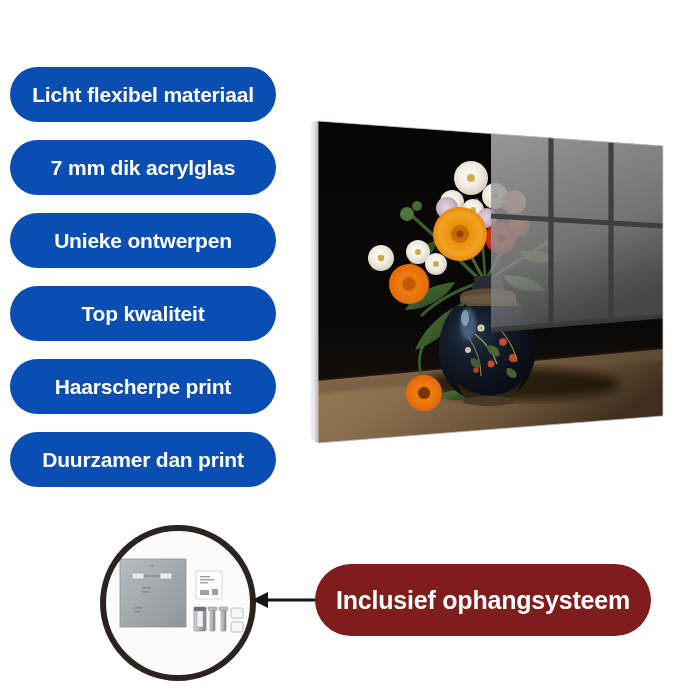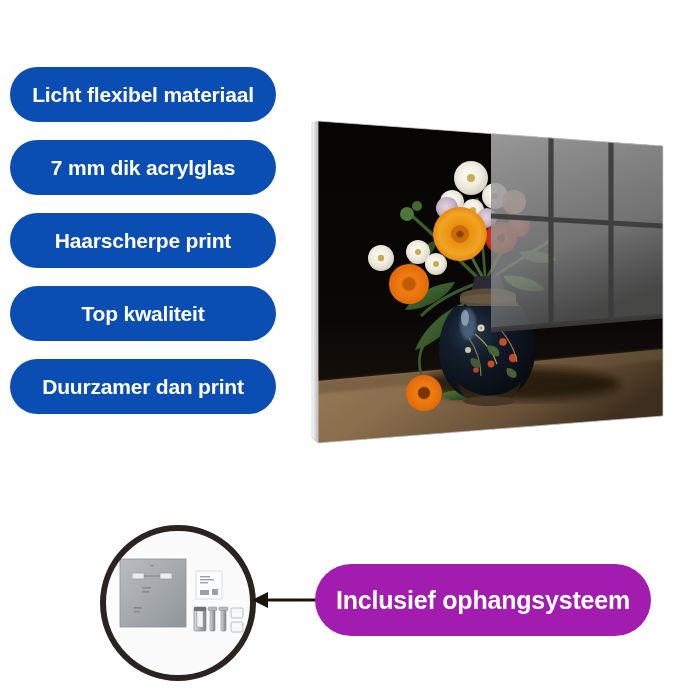--- a/index.html
+++ b/index.html
@@ -93,21 +93,21 @@
     height: 40px;
   }
 
   .badge-callout {
     position: absolute;
     left: 315px;
     top: 553px;
     width: 336px;
     height: 72px;
     border-radius: 36px;
-    background: #a21caf;
+    background: #7f1d1d;
     display: flex;
     align-items: center;
     justify-content: center;
     box-sizing: border-box;
   }
   .badge-callout .badge-label {
     font-size: 25px;
   }
 </style>
 </head>
@@ -118,27 +118,30 @@
   <div class="badge-column">
 
     <div class="badge">
       <span class="badge-label">Licht flexibel materiaal</span>
     </div>
 
     <div class="badge">
       <span class="badge-label">7 mm dik acrylglas</span>
     </div>
 
+    <div class="badge">
+      <span class="badge-label">Unieke ontwerpen</span>
+    </div>
+
+    <div class="badge">
+      <span class="badge-label">Top kwaliteit</span>
+    </div>
 
     <div class="badge">
       <span class="badge-label">Haarscherpe print</span>
-    </div>
-
-    <div class="badge">
-      <span class="badge-label">Top kwaliteit</span>
     </div>
 
     <div class="badge">
       <span class="badge-label">Duurzamer dan print</span>
     </div>
 
   </div>
 
   <div id="artwork-panel">
     <svg id="artwork-svg" viewBox="0 0 370 350">

